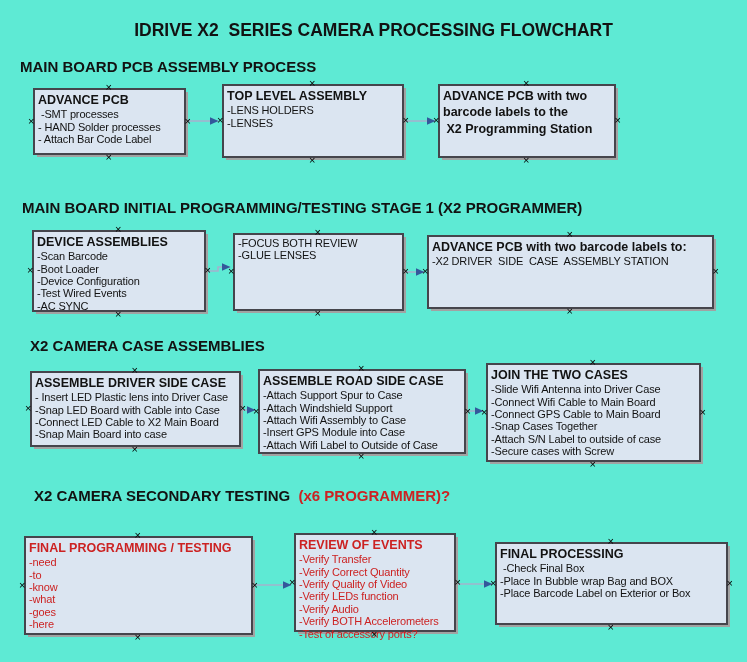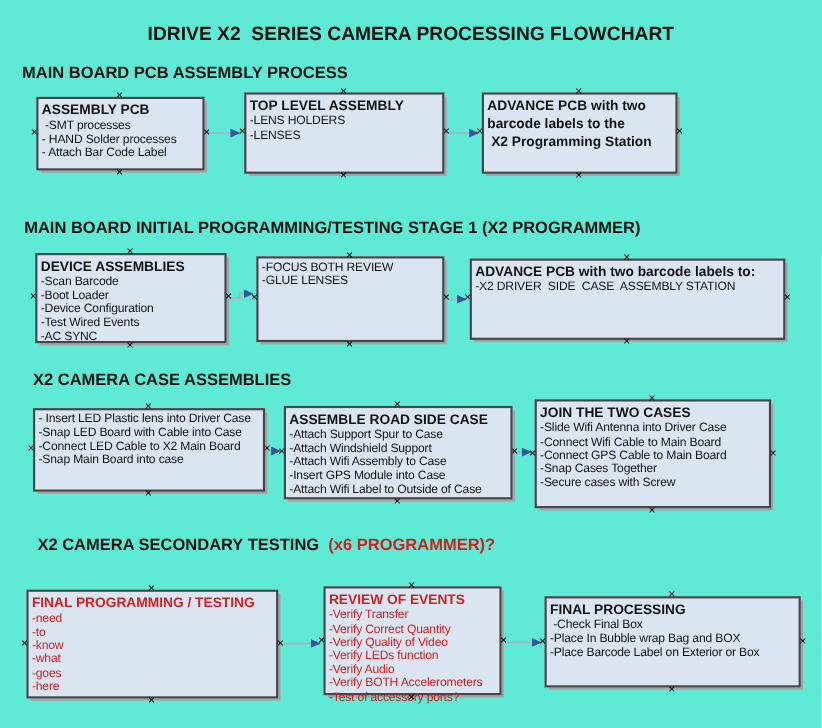--- a/index.html
+++ b/index.html
@@ -63,21 +63,21 @@
 
   <div class="section-heading" style="left:20px;top:58px"><span>MAIN BOARD PCB ASSEMBLY PROCESS</span><span class="red-part"></span></div>
 
   <div class="section-heading" style="left:22px;top:199px"><span>MAIN BOARD INITIAL PROGRAMMING/TESTING STAGE 1 (X2 PROGRAMMER)</span><span class="red-part"></span></div>
 
   <div class="section-heading" style="left:30px;top:337px"><span>X2 CAMERA CASE ASSEMBLIES</span><span class="red-part"></span></div>
 
   <div class="section-heading" style="left:34px;top:487px"><span>X2 CAMERA SECONDARY TESTING </span><span class="red-part"> (x6 PROGRAMMER)?</span></div>
 
   <div class="flow-box" style="left:33px;top:88px;width:153px;height:67px">
-    <div class="box-header">ASSEMBLY PCB</div>
+    <div class="box-header">ADVANCE PCB</div>
     <div class="box-items">
         <div class="box-item"> -SMT processes</div>
         <div class="box-item">- HAND Solder processes</div>
         <div class="box-item">- Attach Bar Code Label</div>
       </div>
   <span class="anchor anchor-t">×</span>
       <span class="anchor anchor-b">×</span>
       <span class="anchor anchor-l">×</span>
       <span class="anchor anchor-r">×</span>
     </div>
@@ -132,20 +132,21 @@
     <div class="box-items">
         <div class="box-item">-X2 DRIVER  SIDE  CASE  ASSEMBLY STATION</div>
       </div>
   <span class="anchor anchor-t">×</span>
       <span class="anchor anchor-b">×</span>
       <span class="anchor anchor-l">×</span>
       <span class="anchor anchor-r">×</span>
     </div>
 
   <div class="flow-box" style="left:30px;top:371px;width:211px;height:76px">
+    <div class="box-header">ASSEMBLE DRIVER SIDE CASE</div>
     <div class="box-items">
         <div class="box-item">- Insert LED Plastic lens into Driver Case</div>
         <div class="box-item">-Snap LED Board with Cable into Case</div>
         <div class="box-item">-Connect LED Cable to X2 Main Board</div>
         <div class="box-item">-Snap Main Board into case</div>
       </div>
   <span class="anchor anchor-t">×</span>
       <span class="anchor anchor-b">×</span>
       <span class="anchor anchor-l">×</span>
       <span class="anchor anchor-r">×</span>
@@ -164,20 +165,21 @@
       <span class="anchor anchor-l">×</span>
       <span class="anchor anchor-r">×</span>
     </div>
   <div class="flow-box" style="left:486px;top:363px;width:215px;height:99px">
     <div class="box-header">JOIN THE TWO CASES</div>
     <div class="box-items">
         <div class="box-item">-Slide Wifi Antenna into Driver Case</div>
         <div class="box-item">-Connect Wifi Cable to Main Board</div>
         <div class="box-item">-Connect GPS Cable to Main Board</div>
         <div class="box-item">-Snap Cases Together</div>
+        <div class="box-item">-Attach S/N Label to outside of case</div>
         <div class="box-item">-Secure cases with Screw</div>
       </div>
   <span class="anchor anchor-t">×</span>
       <span class="anchor anchor-b">×</span>
       <span class="anchor anchor-l">×</span>
       <span class="anchor anchor-r">×</span>
     </div>
 
   <div class="flow-box red-text" style="left:24px;top:536px;width:229px;height:99px">
     <div class="box-header">FINAL PROGRAMMING / TESTING</div>

